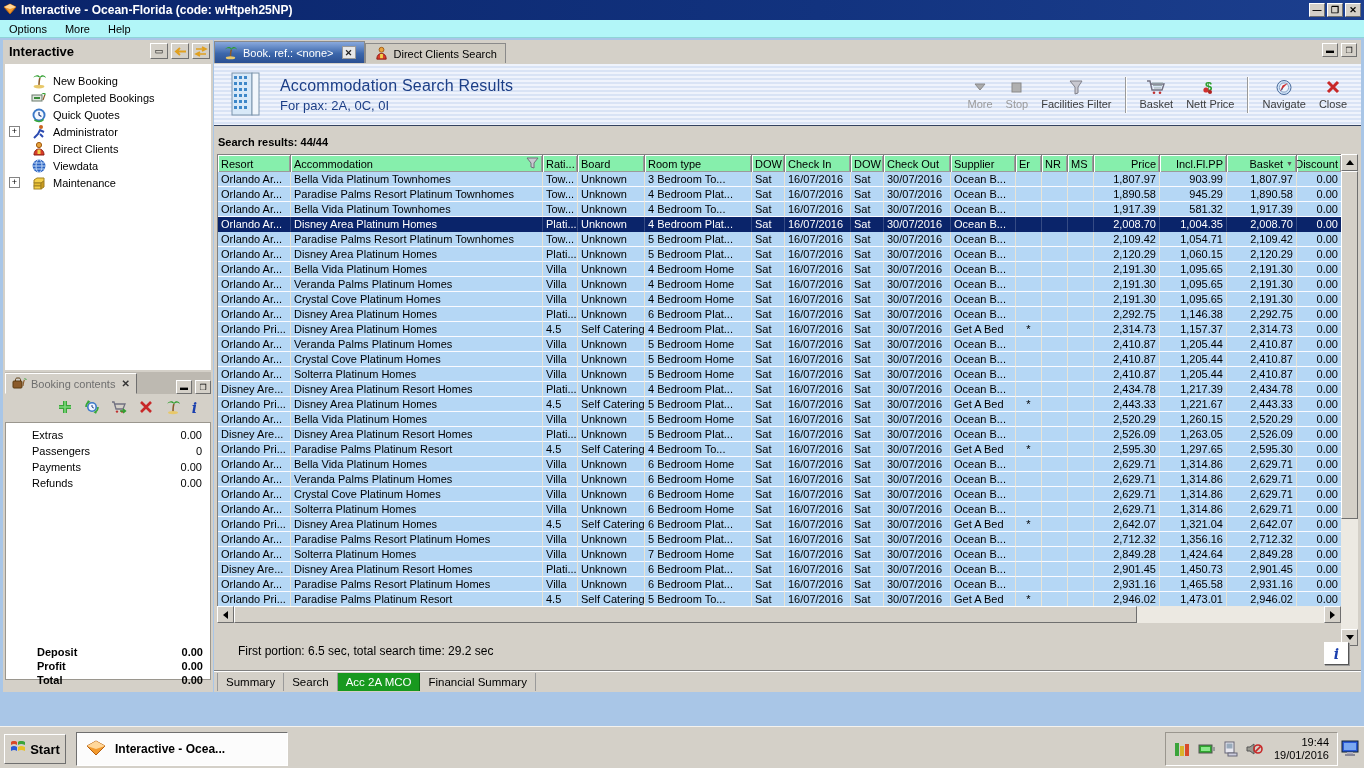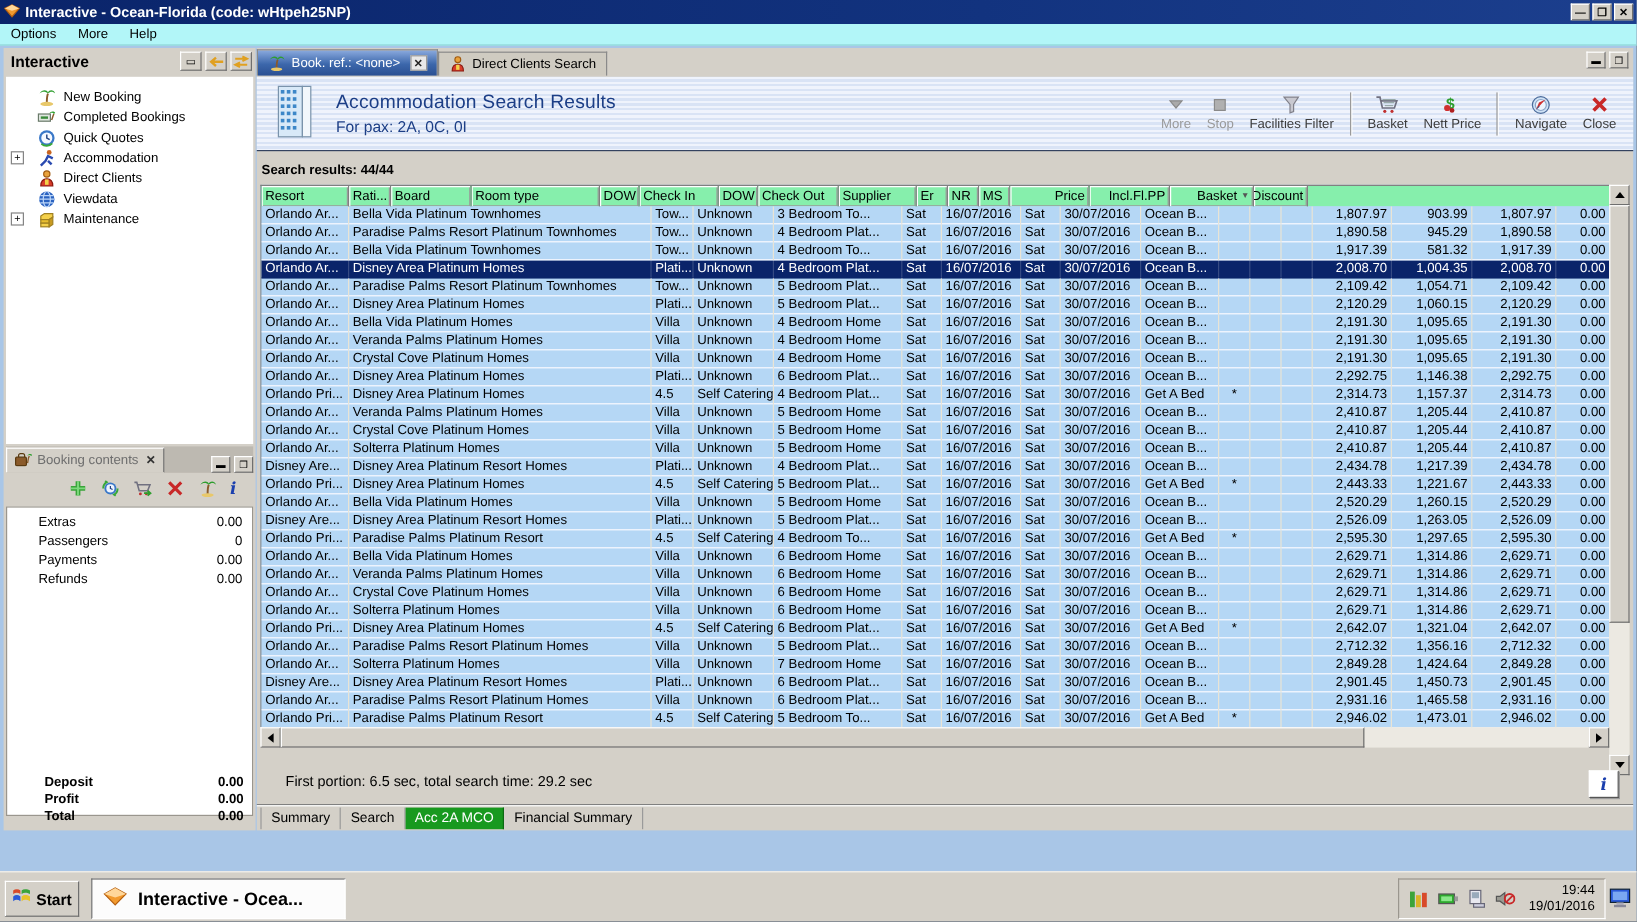--- a/index.html
+++ b/index.html
@@ -114,21 +114,21 @@
     border-top:1px solid #fff;display:flex;align-items:center;font-size:11px;}
   .statusbar .grp{margin-left:12px;}
   .statusbar .first{margin-left:627px;}
   .statusbar .time{margin-left:auto;margin-right:16px;}
   
   .taskbar{position:absolute;left:0;top:726px;width:1364px;height:42px;background:#d4d0c8;border-top:1px solid #f4f2ee;}
   .start{position:absolute;left:4px;top:7px;width:62px;height:30px;display:flex;align-items:center;justify-content:center;
     gap:4px;font-weight:bold;font-size:13px;}
   .taskbtn{position:absolute;left:76px;top:5px;width:212px;height:34px;background:#fcfcfc;
     border:1px solid;border-color:#6f6f6f #fff #fff #6f6f6f;display:flex;align-items:center;gap:8px;
-    padding:0 8px;font-weight:bold;font-size:15px;}
+    padding:0 8px;font-weight:bold;font-size:12px;}
   .tray{position:absolute;right:26px;top:5px;height:34px;border:1px solid;border-color:#9a968e #fff #fff #9a968e;
     display:flex;align-items:center;gap:7px;padding:0 8px;}
   .tray svg{display:block;}
   .clock{font-size:11px;text-align:right;line-height:13px;margin-left:4px;}
   .corner-ico{position:absolute;right:4px;top:12px;}
 </style>
 </head>
 <body>
 
 <div id="screen">
@@ -192,21 +192,21 @@
             </svg></span>
         <span>Quick Quotes</span>
       </div>
       <div class="tree-row">
         <span class="expander">+</span>
         <span class="tree-ico"><svg viewBox="0 0 16 16">
               <circle cx="10" cy="3" r="2" fill="#c8641e"></circle>
               <path d="M3 14l4-4 2-4 4 2" stroke="#2a4ab0" stroke-width="2" fill="none"></path>
               <path d="M9 10l3 3" stroke="#2a4ab0" stroke-width="2" fill="none"></path>
             </svg></span>
-        <span>Accommodation</span>
+        <span>Administrator</span>
       </div>
       <div class="tree-row">
         <span class="tree-ico"><svg viewBox="0 0 16 16">
               <circle cx="8" cy="4" r="2.6" fill="#e8a23c" stroke="#a05a10"></circle>
               <path d="M3 14c0-4 2.2-6 5-6s5 2 5 6z" fill="#d83c2a" stroke="#8a1a10"></path>
               <rect x="6.5" y="8.5" width="3" height="4.5" fill="#f2d24a"></rect>
             </svg></span>
         <span>Direct Clients</span>
       </div>
       <div class="tree-row">
@@ -434,20 +434,26 @@
         </div>
       </div>
     </div>
 
     <div class="results">Search results: 44/44</div>
 
     <div class="grid">
       <div class="thead">
           <div class="th" style="width: 73px;">
             <span>Resort</span>
+          </div>
+          <div class="th" style="width: 252px;">
+            <span>Accommodation</span>
+            <span class="funnel"><svg width="13" height="12" viewBox="0 0 13 12">
+                <path d="M1 1h11L8 6v5l-3-1V6z" fill="#c8c8d0" stroke="#70707a"></path>
+              </svg></span>
           </div>
           <div class="th" style="width: 35px;">
             <span>Rati...</span>
           </div>
           <div class="th" style="width: 67px;">
             <span>Board</span>
           </div>
           <div class="th" style="width: 107px;">
             <span>Room type</span>
           </div>

